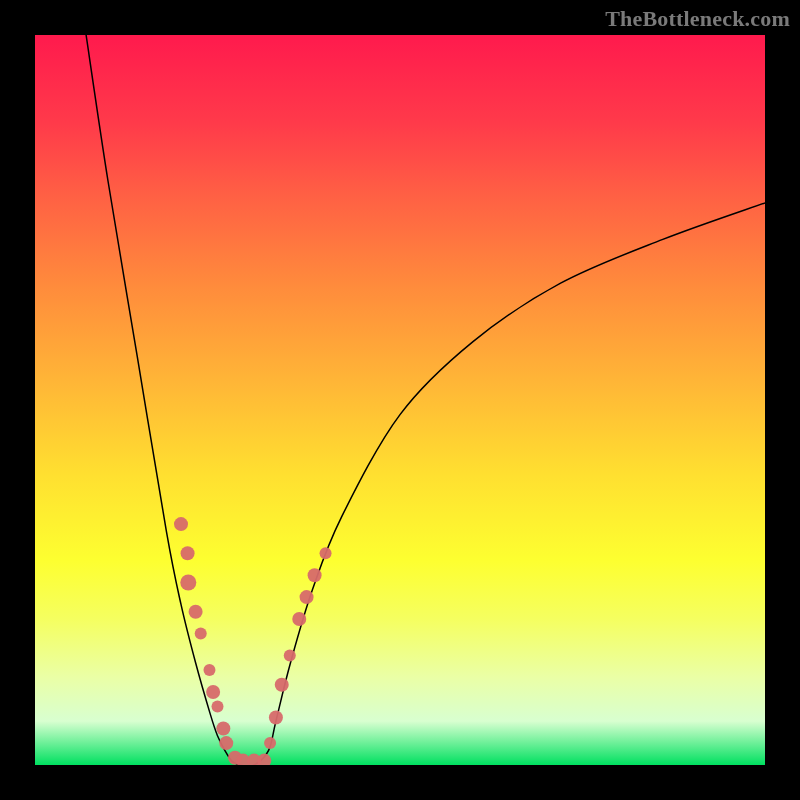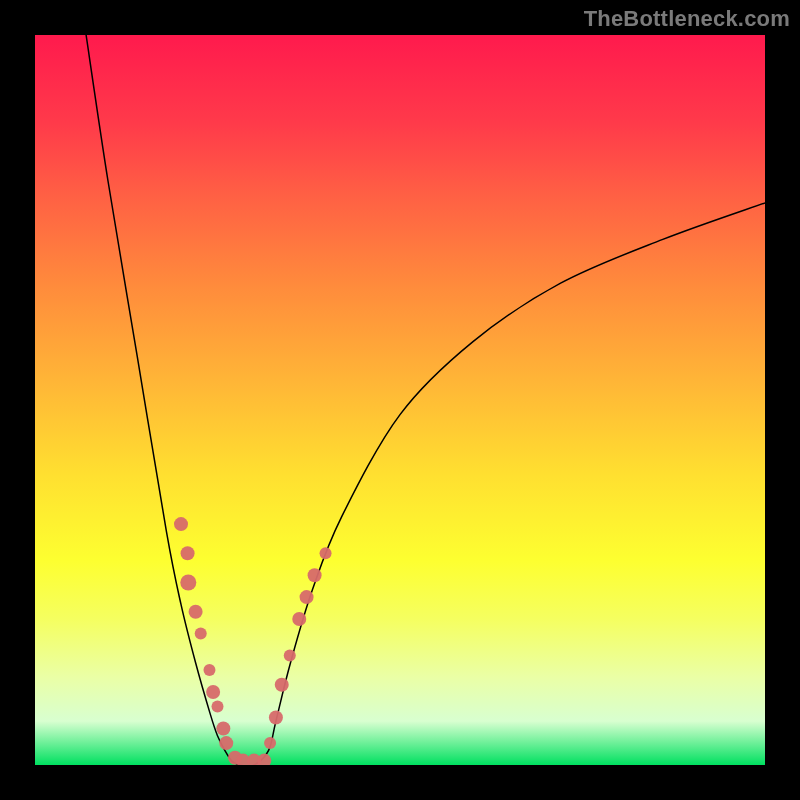--- a/index.html
+++ b/index.html
@@ -40,20 +40,21 @@
   }
   .watermark {
     position: absolute;
     top: 6px;
     right: 10px;
     color: #7a7a7a;
     font-weight: bold;
     font-size: 22px;
     letter-spacing: 0.2px;
     z-index: 50;
+    font-family: Liberation Serif, serif;
   }
   svg.overlay {
     position: absolute;
     top: 0;
     left: 0;
     width: 730px;
     height: 730px;
   }
   .curve {
     stroke: #000;

